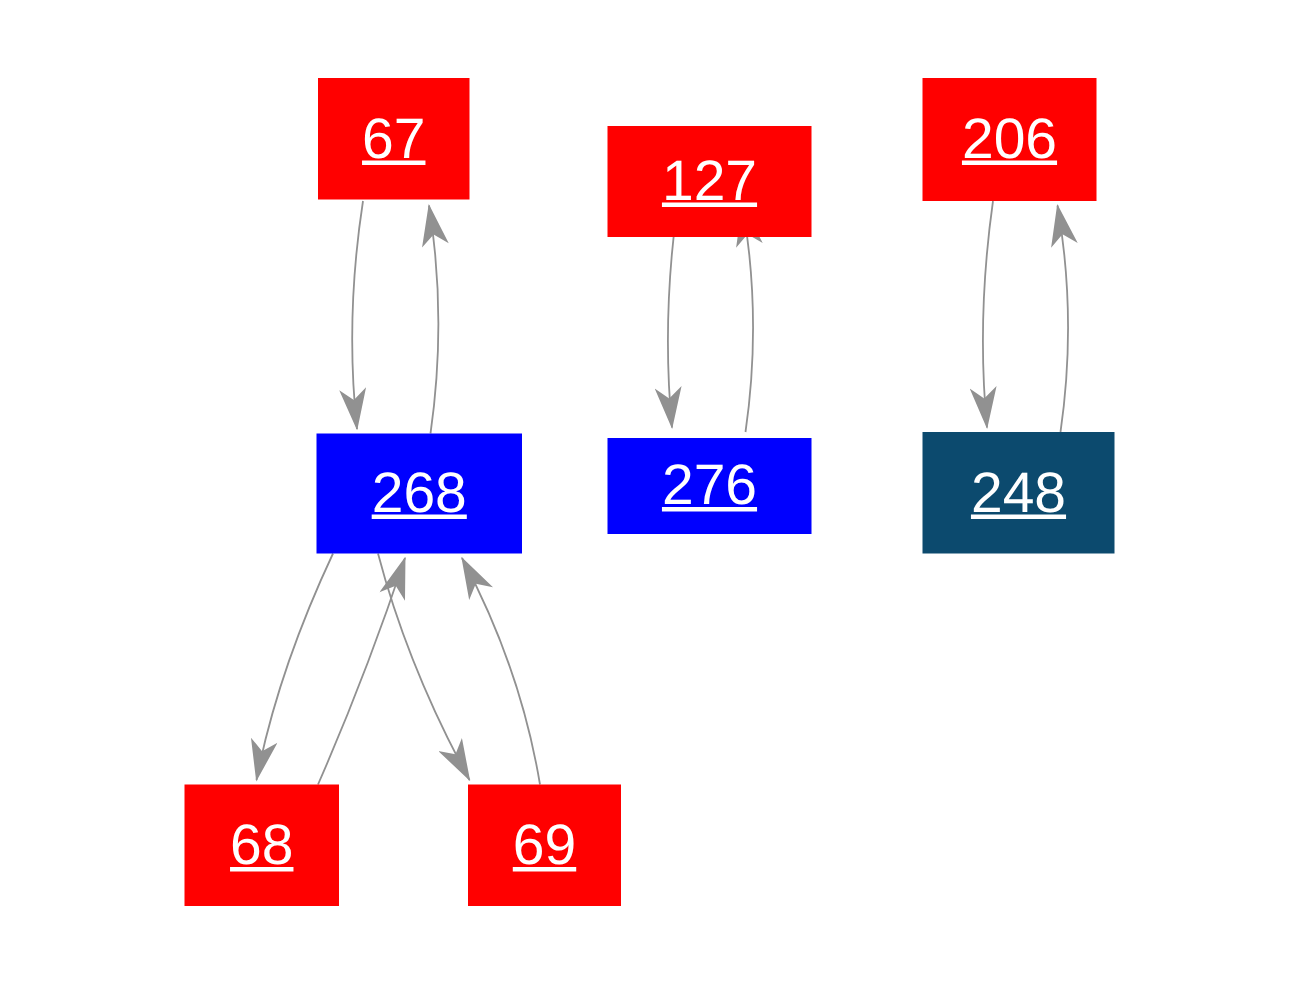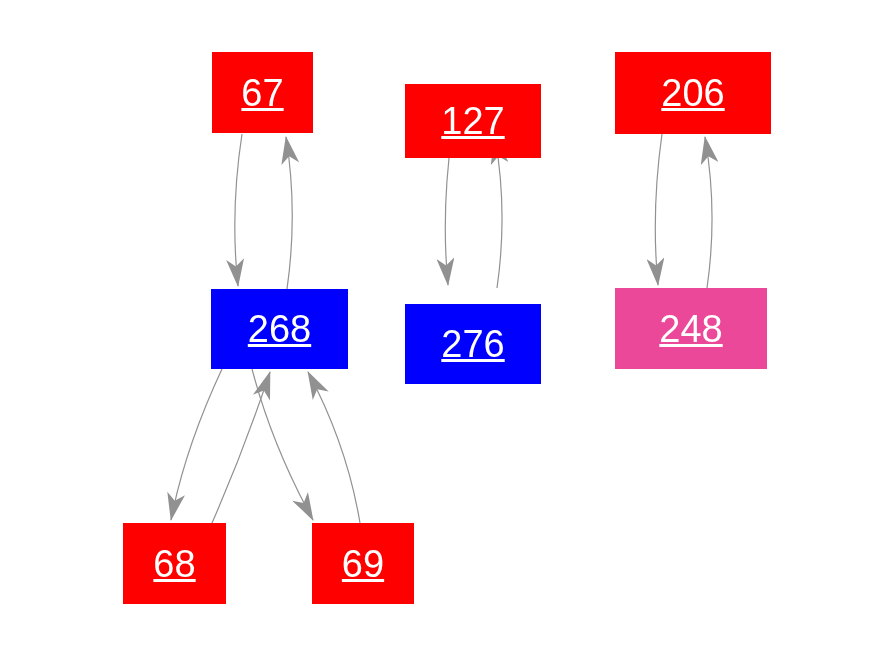--- a/index.html
+++ b/index.html
@@ -59,30 +59,30 @@
         <path class="edge" d="M360,523 Q347,445 308,372" stroke="#919191" marker-end="url(#arrowhead)"></path>
       </g>
   </svg>
   <div id="node-layer">
       <div class="node" style="left: 212px; top: 52px; width: 101px; height: 81px; background: rgb(255, 0, 0);">
         <span class="node-label" style="color: rgb(255, 255, 255);">67</span>
       </div>
       <div class="node" style="left: 405px; top: 52px; width: 136px; height: 74px; background: rgb(255, 0, 0); margin-top: 32px;">
         <span class="node-label" style="color: rgb(255, 255, 255);">127</span>
       </div>
-      <div class="node" style="left: 615px; top: 52px; width: 156px; height: 82px; background: rgb(255, 0, 0);">
+      <div class="node" style="left: 615px; top: 52px; width: 116px; height: 82px; background: rgb(255, 0, 0);">
         <span class="node-label" style="color: rgb(255, 255, 255);">206</span>
       </div>
       <div class="node" style="left: 211px; top: 289px; width: 137px; height: 80px; background: rgb(0, 0, 255);">
         <span class="node-label" style="color: rgb(255, 255, 255);">268</span>
       </div>
-      <div class="node" style="left: 405px; top: 304px; width: 136px; height: 80px; background: rgb(0, 0, 255);">
+      <div class="node" style="left: 405px; top: 292px; width: 136px; height: 64px; background: rgb(0, 0, 255);">
         <span class="node-label" style="color: rgb(255, 255, 255);">276</span>
       </div>
-      <div class="node" style="left: 615px; top: 288px; width: 152px; height: 81px; background: #ec4899;">
+      <div class="node" style="left: 615px; top: 288px; width: 128px; height: 81px; background: #0c4a6e;">
         <span class="node-label" style="color: rgb(255, 255, 255);">248</span>
       </div>
       <div class="node" style="left: 123px; top: 523px; width: 103px; height: 81px; background: rgb(255, 0, 0);">
         <span class="node-label" style="color: rgb(255, 255, 255);">68</span>
       </div>
       <div class="node" style="left: 300px; top: 523px; width: 102px; height: 81px; background: rgb(255, 0, 0); margin-left: 12px;">
         <span class="node-label" style="color: rgb(255, 255, 255);">69</span>
       </div>
     </div>
 </div>

